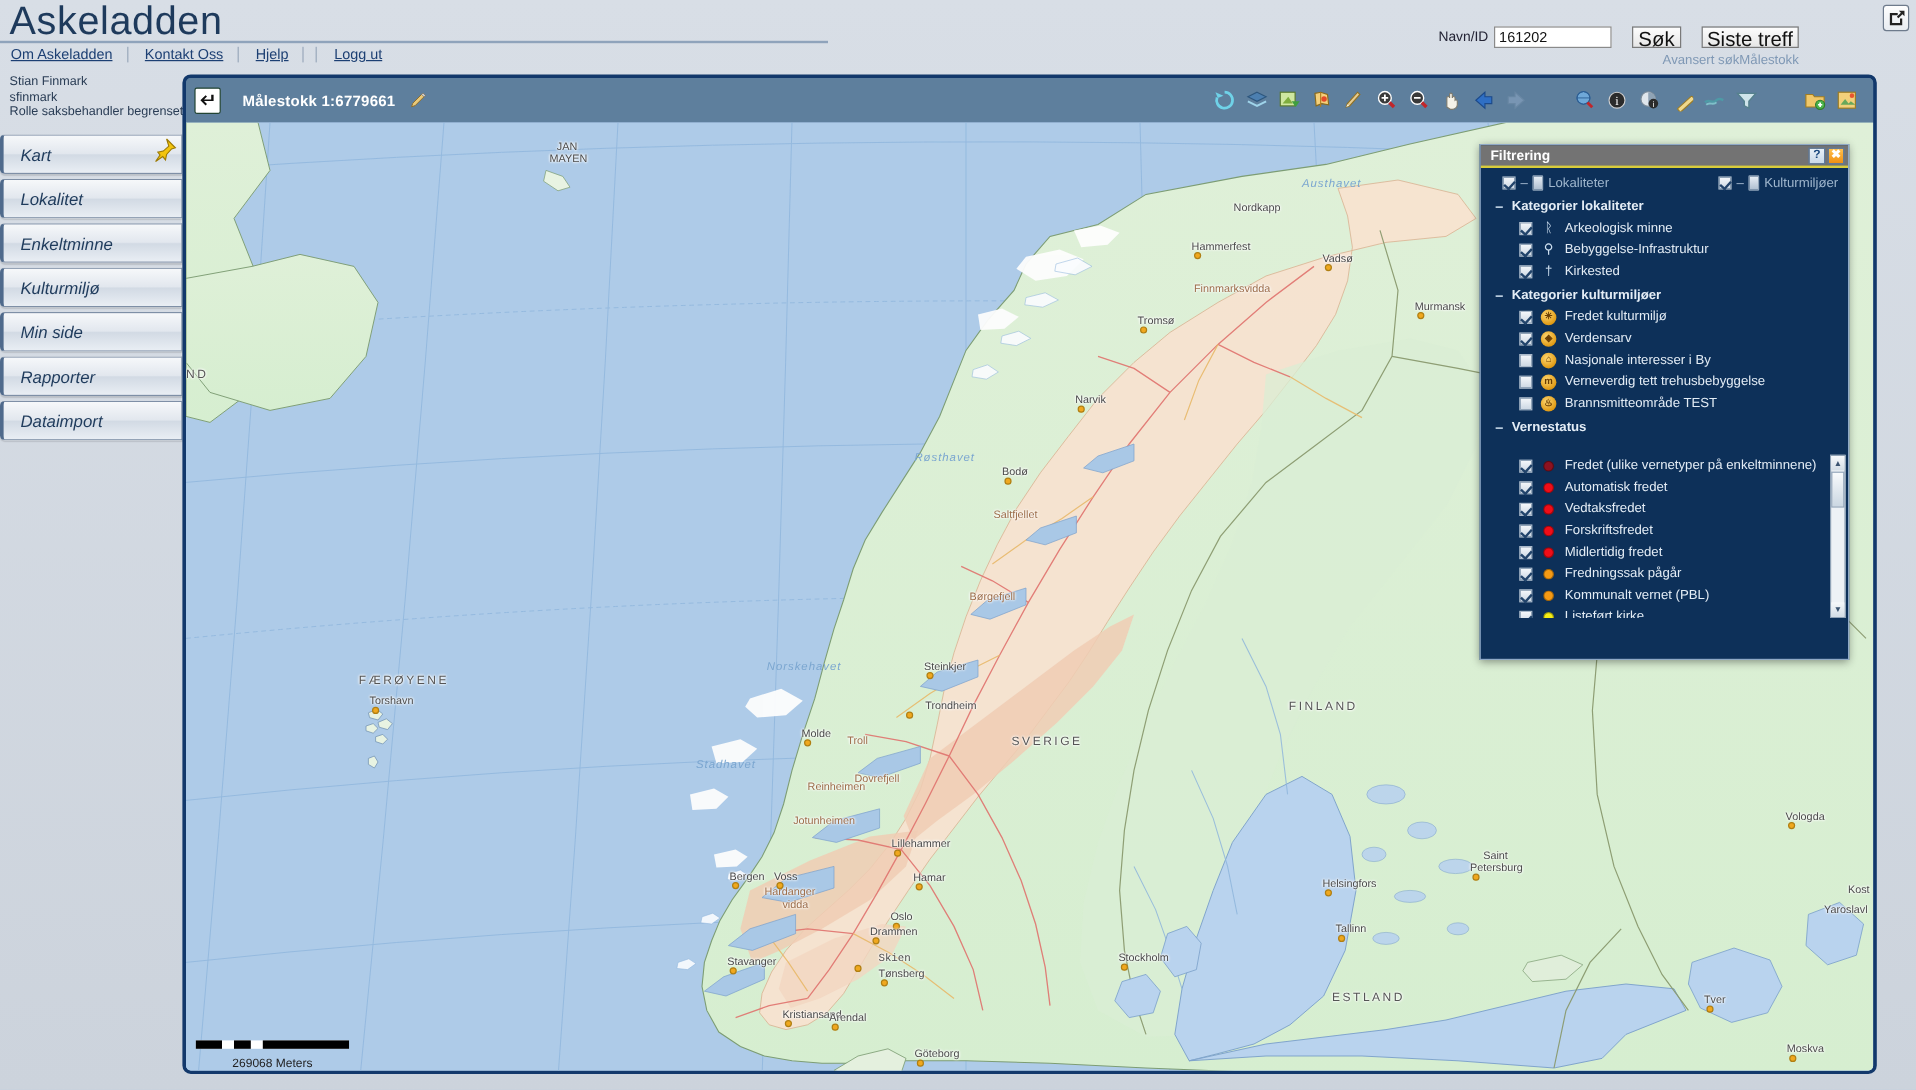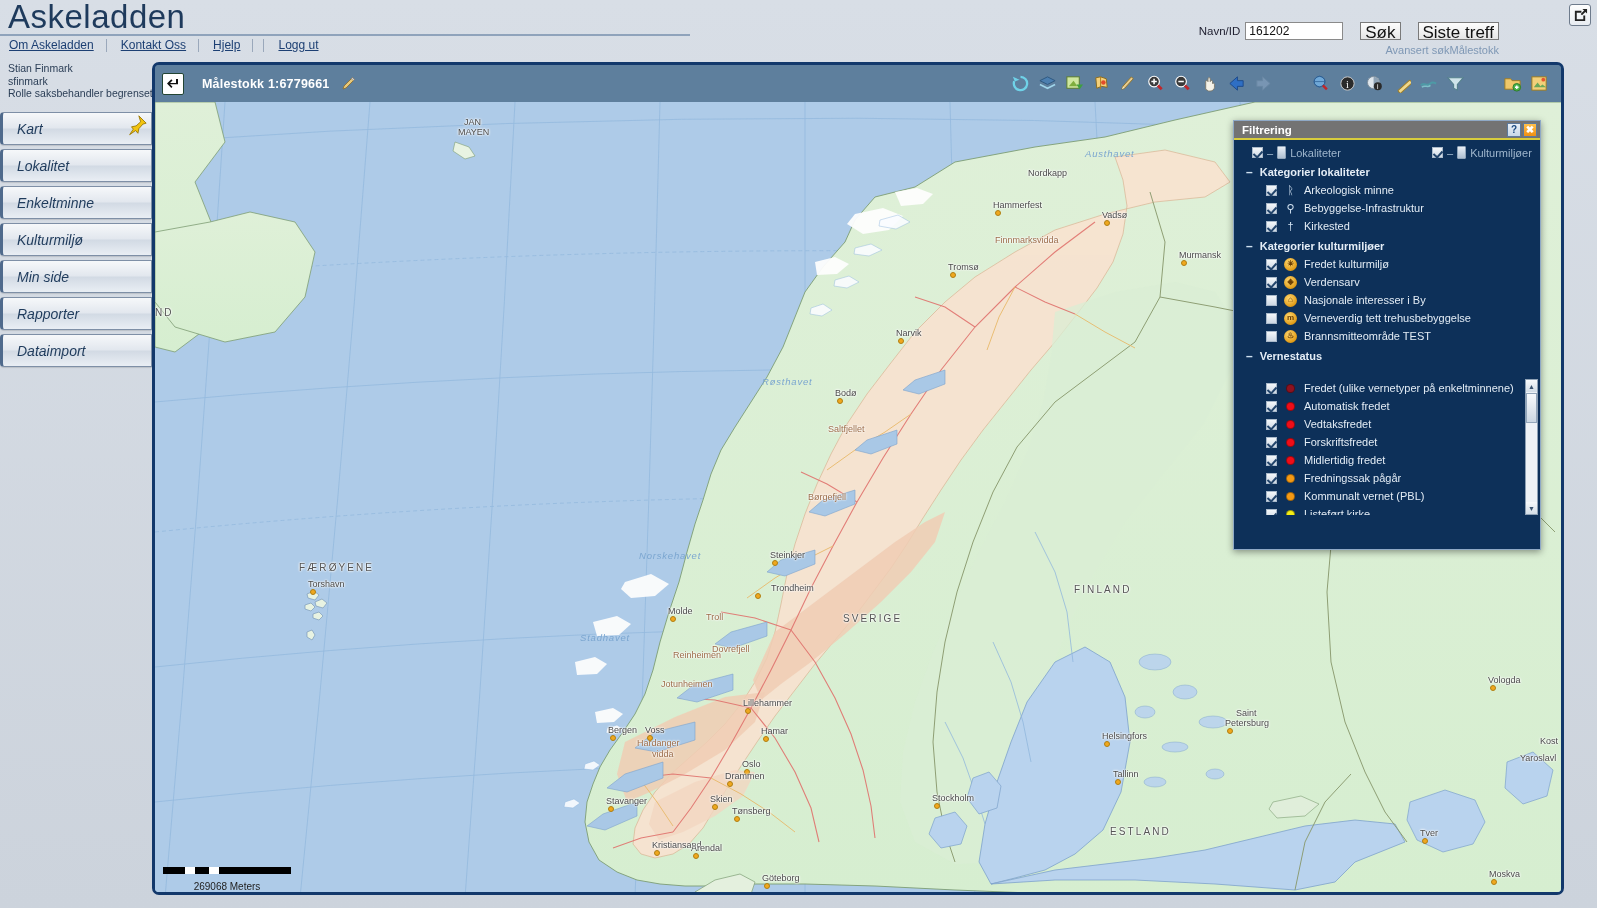--- a/index.html
+++ b/index.html
@@ -678,21 +678,21 @@
           <div class="maplabel " style="left: 490px; top: 623px;">Voss</div>
           <div class="citydot" style="left: 492px; top: 633px;"></div>
           <div class="maplabel " style="left: 453px; top: 623px;">Bergen</div>
           <div class="citydot" style="left: 455px; top: 633px;"></div>
           <div class="maplabel " style="left: 587px; top: 657px;">Oslo</div>
           <div class="citydot" style="left: 589px; top: 667px;"></div>
           <div class="maplabel " style="left: 570px; top: 669px;">Drammen</div>
           <div class="citydot" style="left: 572px; top: 679px;"></div>
           <div class="maplabel " style="left: 451px; top: 694px;">Stavanger</div>
           <div class="citydot" style="left: 453px; top: 704px;"></div>
-          <div class="maplabel " style="left: 555px; top: 692px;">Skien</div>
+          <div class="maplabel " style="left: 577px; top: 692px; font-family: Liberation Mono, monospace;">Skien</div>
           <div class="citydot" style="left: 557px; top: 702px;"></div>
           <div class="maplabel " style="left: 577px; top: 704px;">Tønsberg</div>
           <div class="citydot" style="left: 579px; top: 714px;"></div>
           <div class="maplabel " style="left: 497px; top: 738px;">Kristiansand</div>
           <div class="citydot" style="left: 499px; top: 748px;"></div>
           <div class="maplabel " style="left: 536px; top: 741px;">Arendal</div>
           <div class="citydot" style="left: 538px; top: 751px;"></div>
           <div class="maplabel " style="left: 607px; top: 771px;">Göteborg</div>
           <div class="citydot" style="left: 609px; top: 781px;"></div>
           <div class="maplabel " style="left: 777px; top: 691px;">Stockholm</div>

